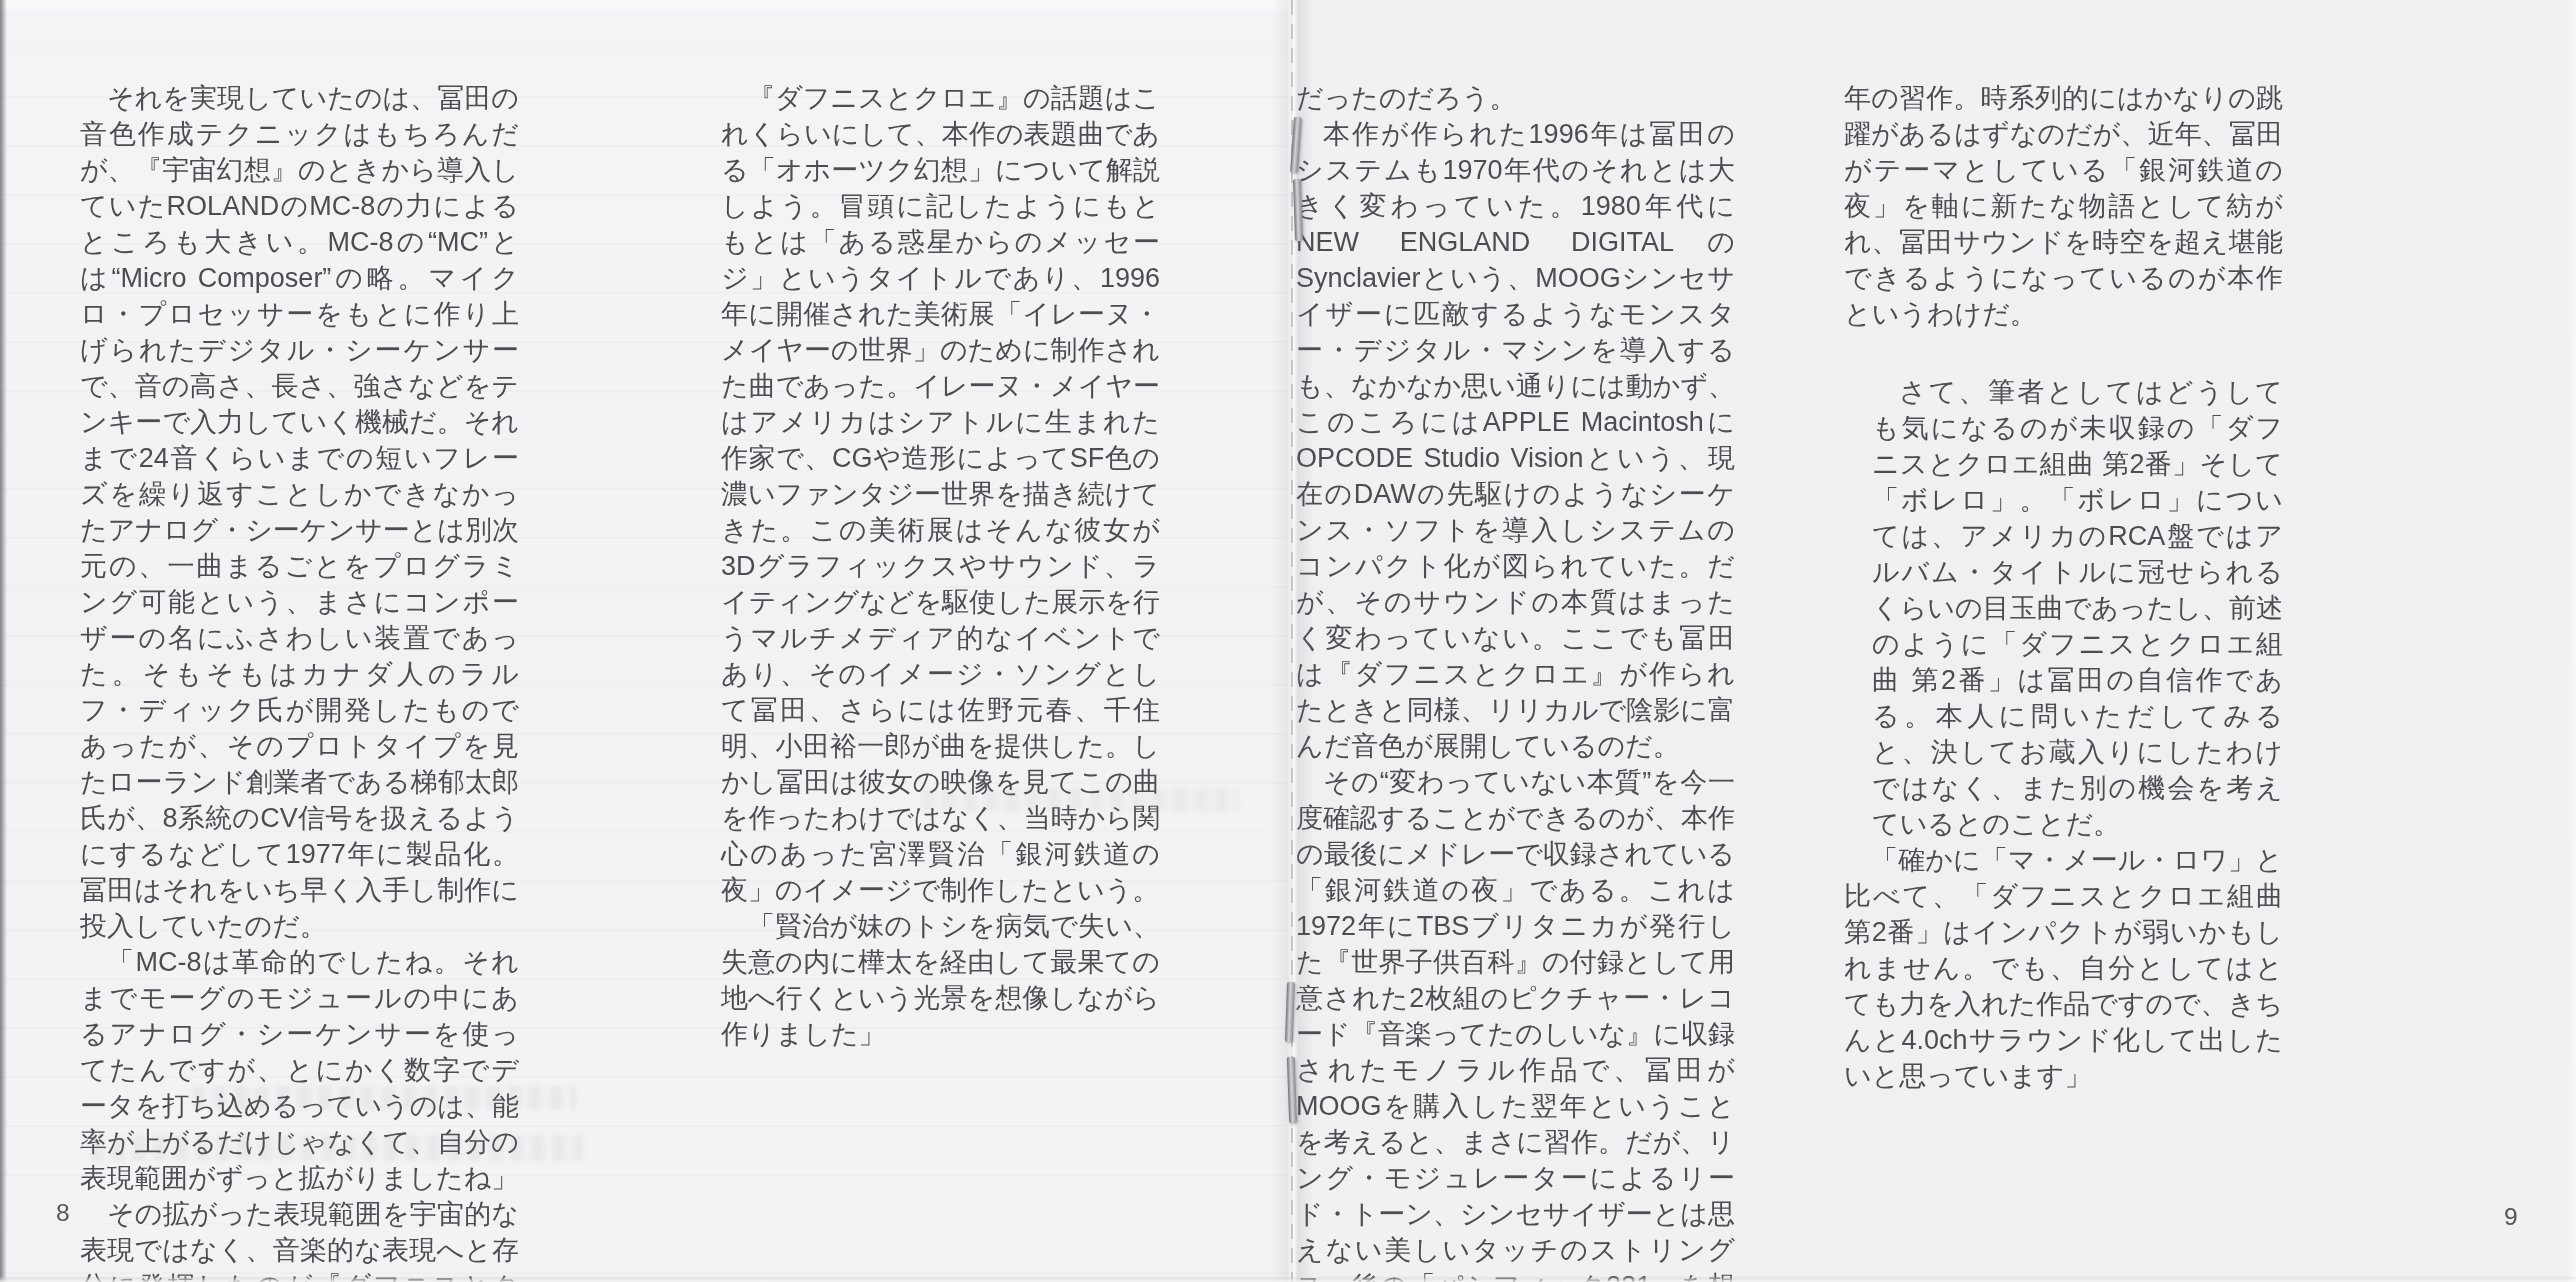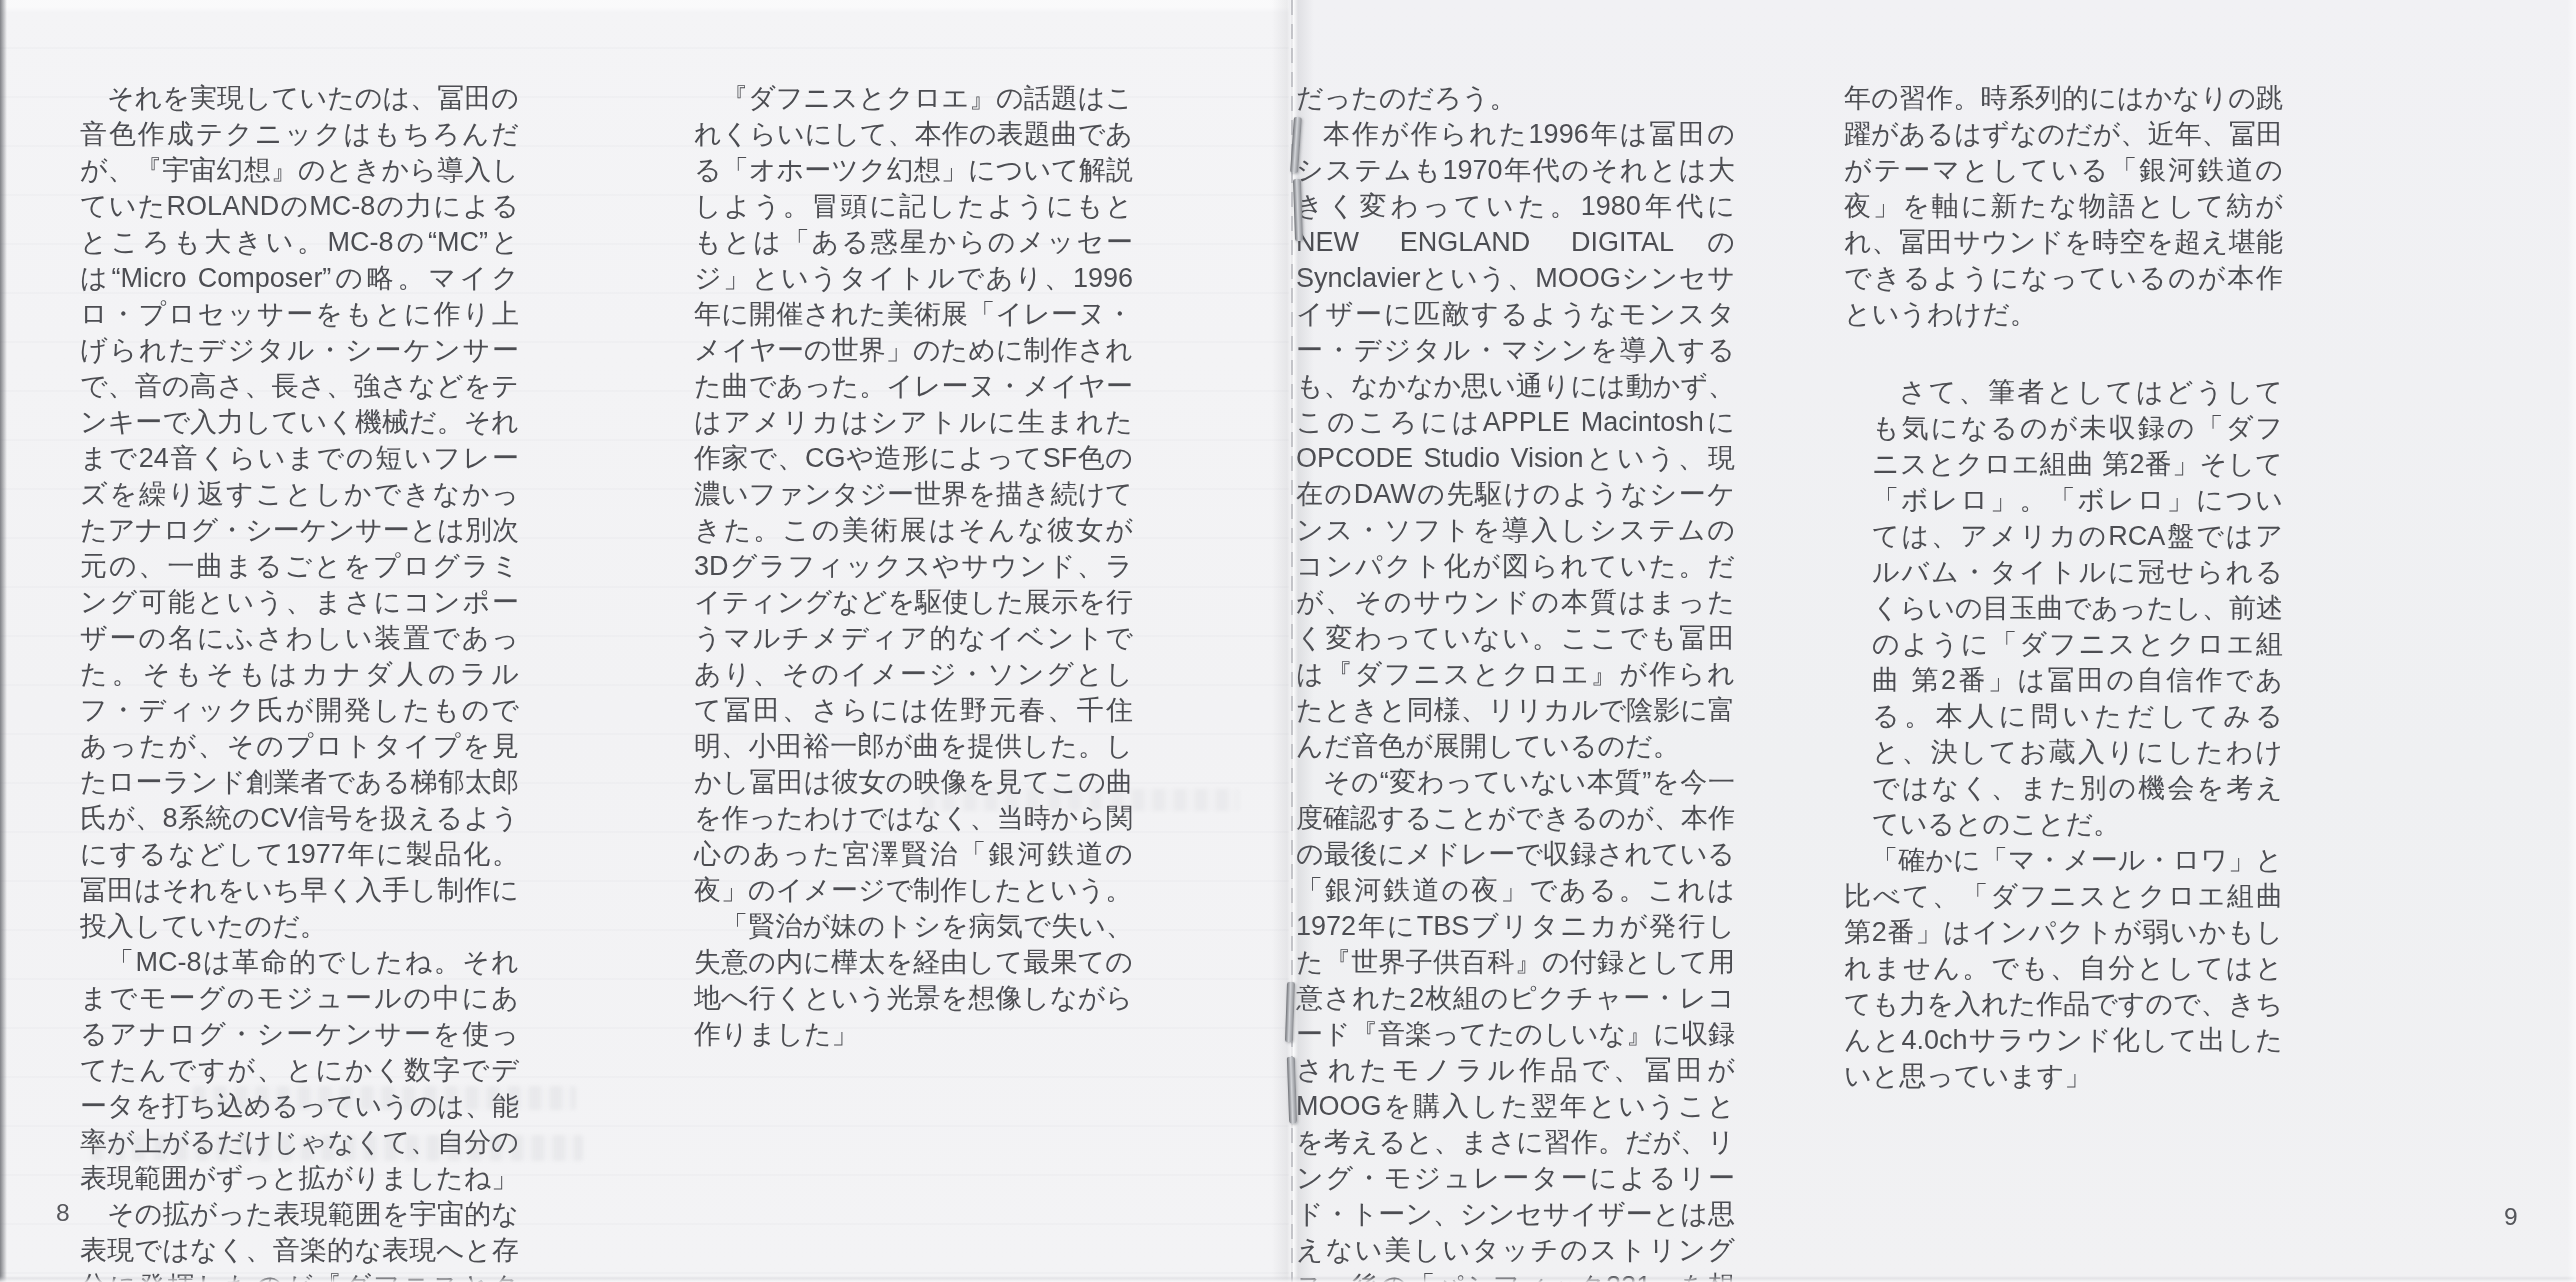--- a/index.html
+++ b/index.html
@@ -57,21 +57,21 @@
 
   
   .col {
     position: absolute; top: 80px; width: 439px;
     font-size: 27px; line-height: 36px;
     text-align: justify; text-justify: inter-ideograph;
     overflow-wrap: break-word;
     color: #4c4d52;
   }
   .col-1 { left: 80px;  }
-  .col-2 { left: 694px; }
+  .col-2 { left: 721px; }
   .col-3 { left: 1296px; }
   .col-4 { left: 1844px; }
 
   .para { margin: 0; }
   .para.indent { text-indent: 1em; }
   .para.gap-before { margin-top: 42px; margin-left: 28px; }
 
   
   .pagenum {
     position: absolute; font-size: 24.6px; color: #55565b; line-height: 1;

